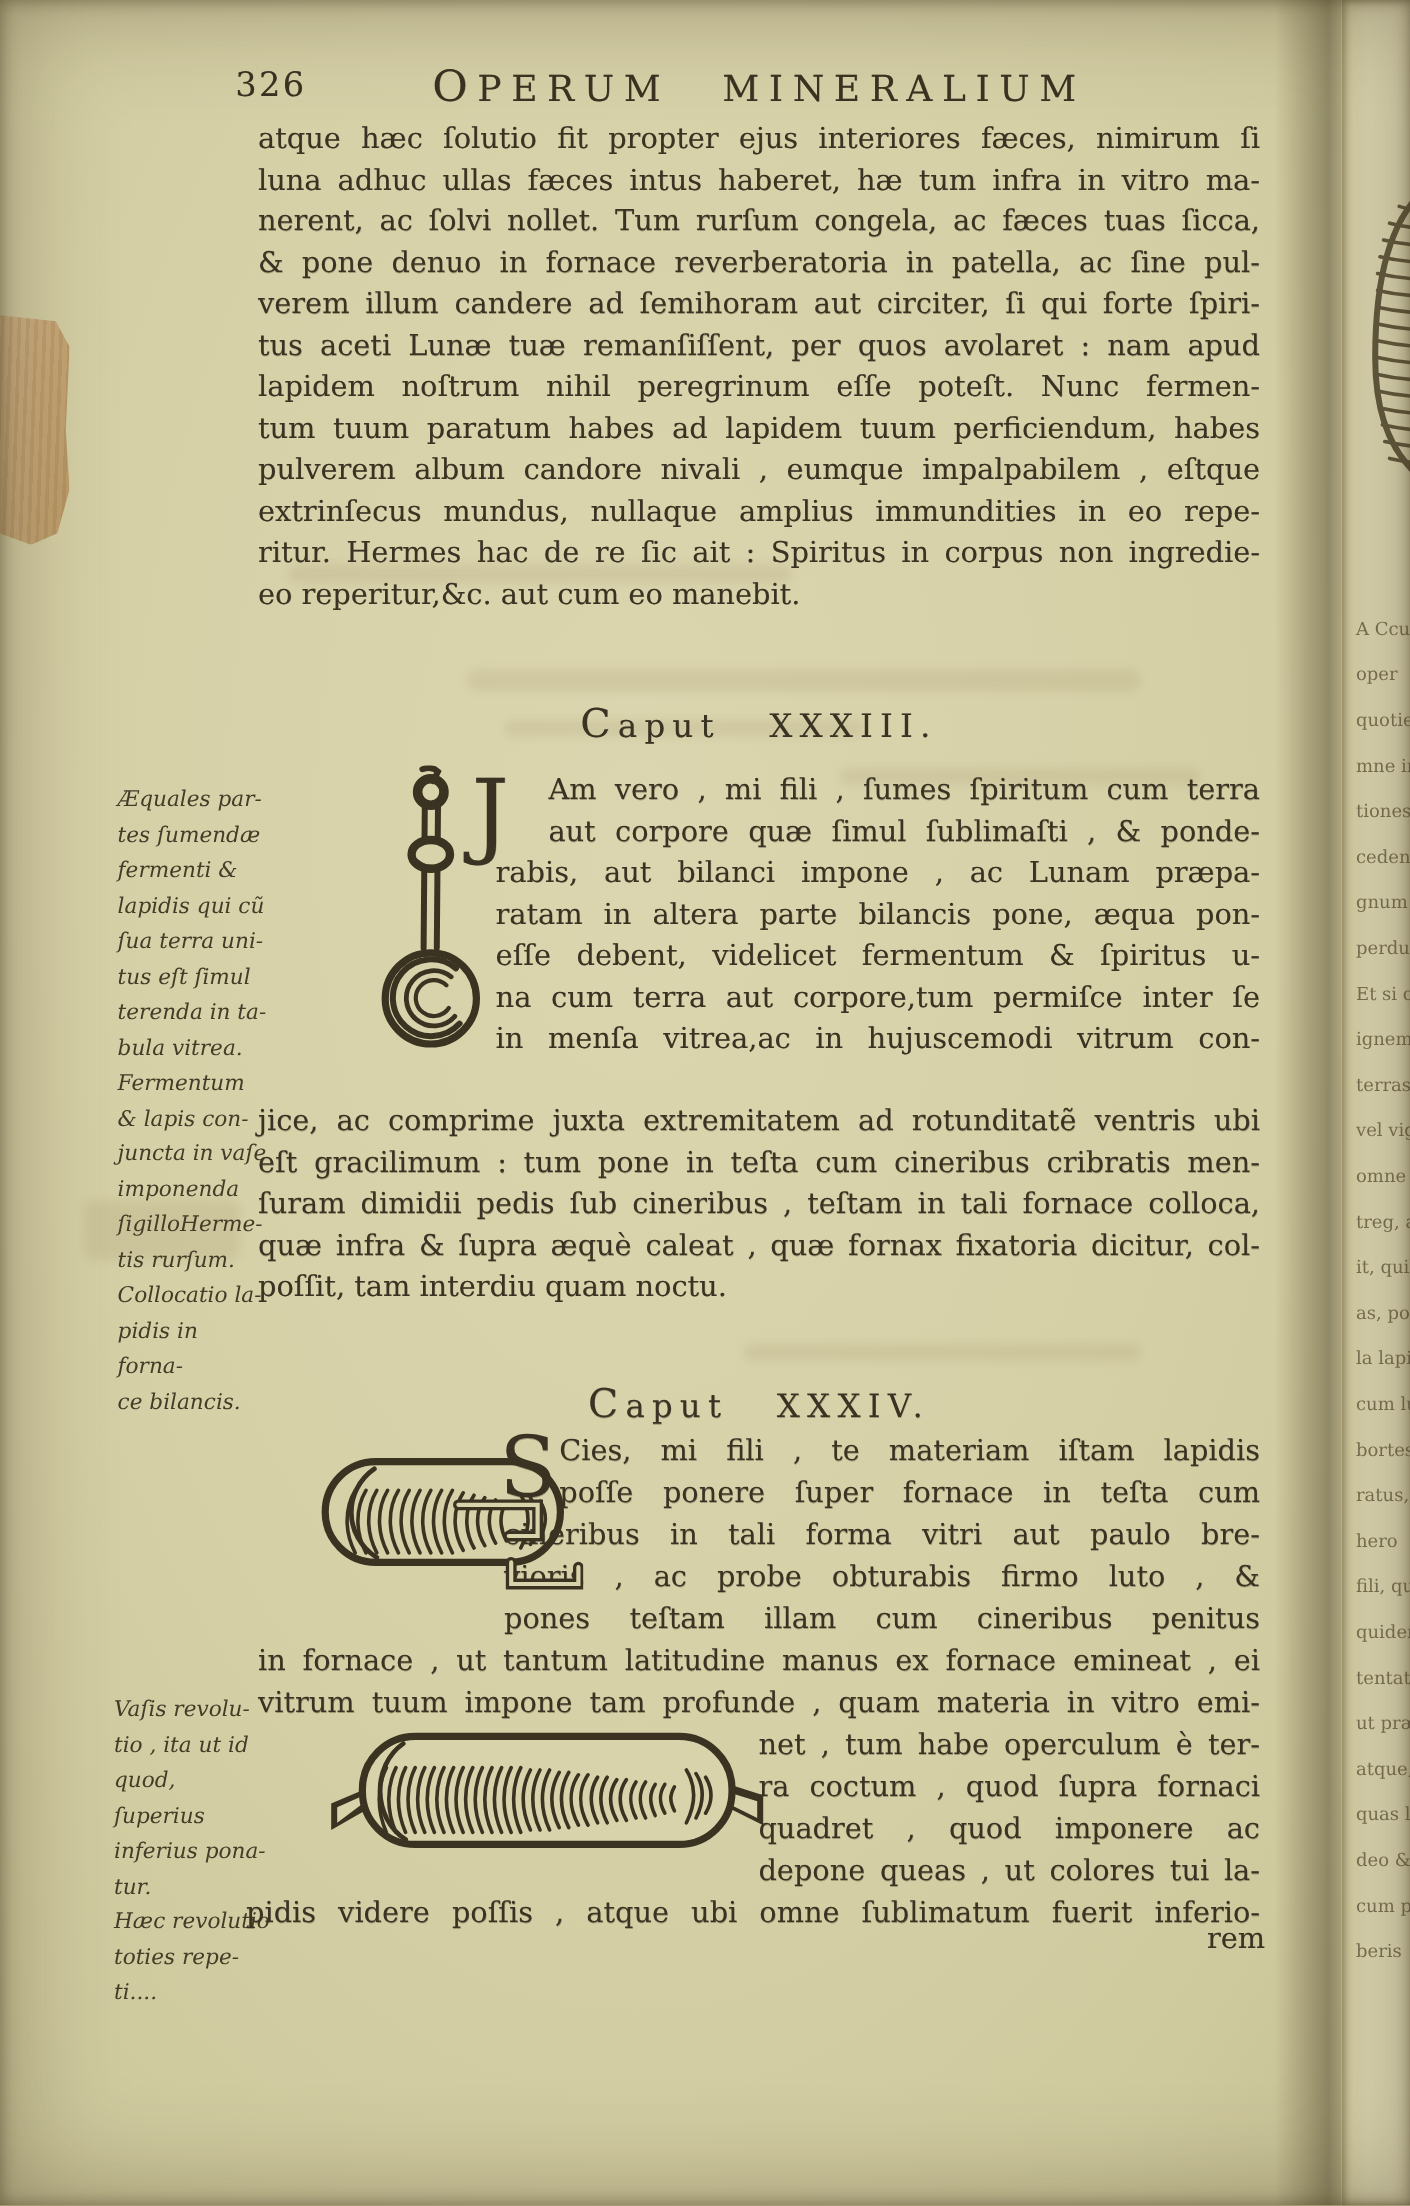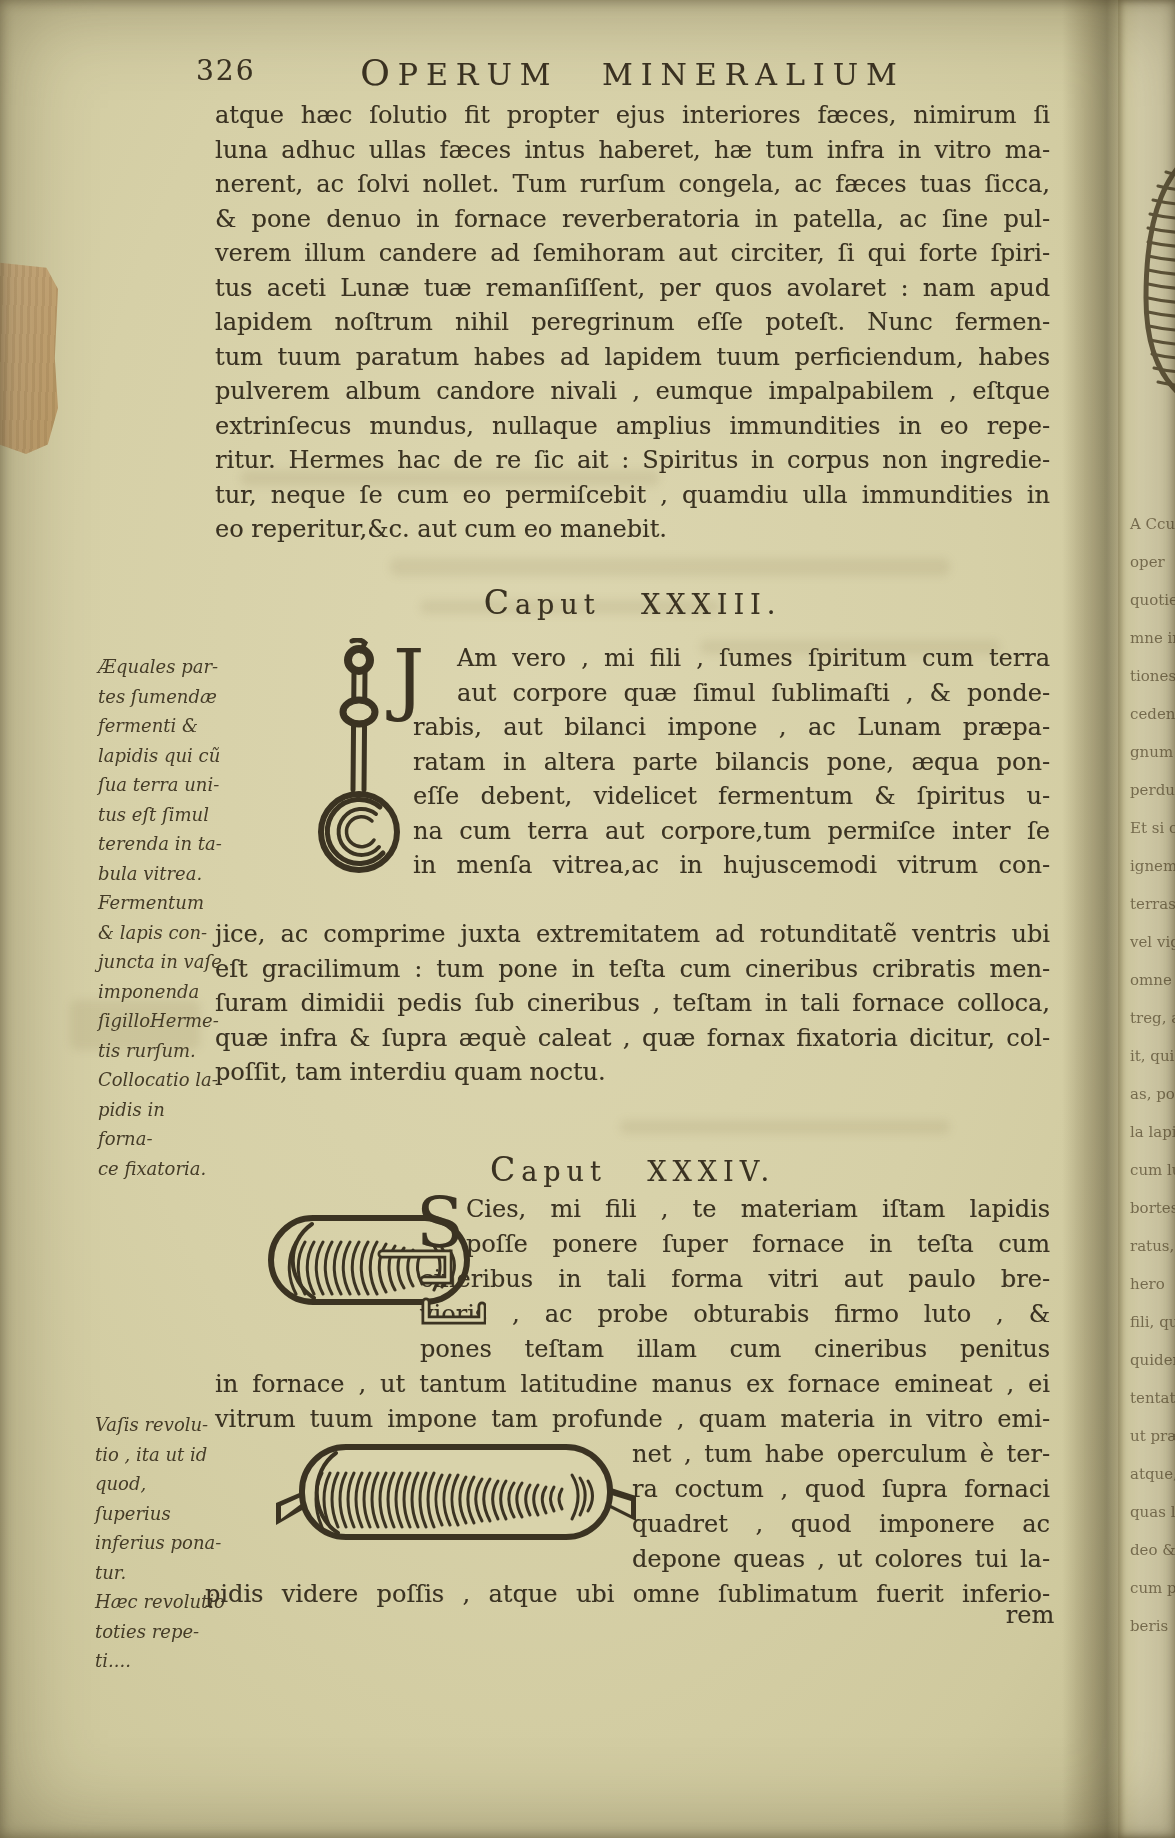--- a/index.html
+++ b/index.html
@@ -63,21 +63,20 @@
       <div>luna adhuc ullas fæces intus haberet, hæ tum infra in vitro ma-</div>
       <div>nerent, ac ſolvi nollet. Tum rurſum congela, ac fæces tuas ſicca,</div>
       <div>&amp; pone denuo in fornace reverberatoria in patella, ac ſine pul-</div>
       <div>verem illum candere ad ſemihoram aut circiter, ſi qui forte ſpiri-</div>
       <div>tus aceti Lunæ tuæ remanſiſſent, per quos avolaret : nam apud</div>
       <div>lapidem noſtrum nihil peregrinum eſſe poteſt. Nunc fermen-</div>
       <div>tum tuum paratum habes ad lapidem tuum perficiendum, habes</div>
       <div>pulverem album candore nivali , eumque impalpabilem , eſtque</div>
       <div>extrinſecus mundus, nullaque amplius immundities in eo repe-</div>
       <div>ritur. Hermes hac de re ſic ait : Spiritus in corpus non ingredie-</div>
-      <div>tur, neque ſe cum eo permiſcebit , quamdiu ulla immundities in</div>
       <div>eo reperitur,&amp;c. aut cum eo manebit.</div>
     </div>
 
   <div class="heading txt" style="top:583px;">Caput XXXIII.</div>
 
   <div class="margin-note" style="left:98px;top:652px;width:126px;">
       <div>Æquales par-</div>
       <div>tes ſumendæ</div>
       <div>fermenti &amp;</div>
       <div>lapidis qui cũ</div>
@@ -86,21 +85,21 @@
       <div>terenda in ta-</div>
       <div>bula vitrea.</div>
       <div>Fermentum</div>
       <div>&amp; lapis con-</div>
       <div>juncta in vaſe</div>
       <div>imponenda</div>
       <div>ſigilloHerme-</div>
       <div>tis rurſum.</div>
       <div>Collocatio la-</div>
       <div>pidis in forna-</div>
-      <div>ce fixatoria.</div>
+      <div>ce bilancis.</div>
     </div>
 
   <figure style="left:312px;top:638px;width:95px;height:240px;">
     <svg viewBox="0 0 95 240" width="95" height="240">
       <g fill="none" stroke="#3b3322" stroke-linecap="round">
         <path d="M40 3 q8 -3 13 2 l-4 8" stroke-width="5"></path>
         <circle cx="47" cy="22" r="11" stroke-width="8"></circle>
         <path d="M42 33 L41 152" stroke-width="5"></path>
         <path d="M53 33 L52 152" stroke-width="5"></path>
         <ellipse cx="47" cy="74" rx="16" ry="12" fill="#d9d3ab" stroke-width="7"></ellipse>

